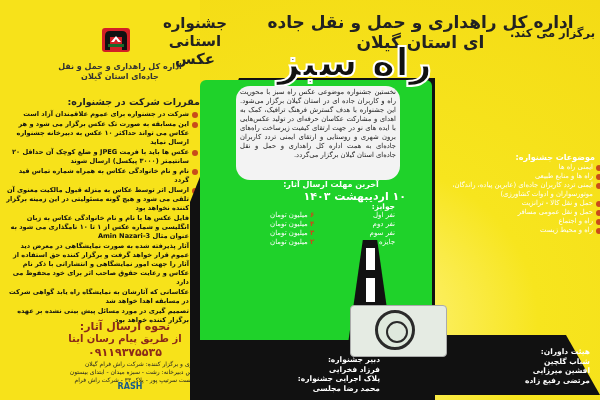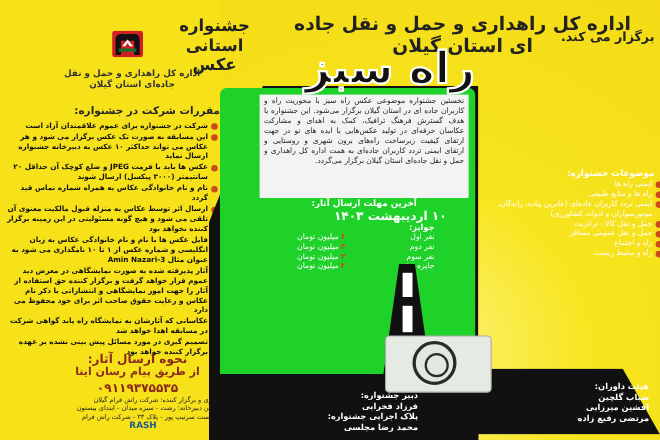--- a/index.html
+++ b/index.html
@@ -16,21 +16,21 @@
   .send-title { position:absolute; left:60px; top:320px; width:130px; text-align:center; font-weight:bold; font-size:11px; color:#8a2a1a; }
   .send-line { position:absolute; left:60px; top:333px; width:130px; text-align:center; font-weight:bold; font-size:10px; color:#8a2a1a; }
   .send-phone { position:absolute; left:60px; top:346px; width:130px; text-align:center; font-weight:bold; font-size:11px; color:#8a2a1a; letter-spacing:1px; }
   .footer { position:absolute; left:20px; top:360px; width:180px; font-size:6px; line-height:8px; color:#222; text-align:right; }
   .rash-logo { position:absolute; left:106px; top:382px; width:48px; height:16px; font-size:8px; font-weight:bold; color:#1a5a8a; direction:ltr; text-align:center; }
   .header-line1 { position:absolute; left:258px; top:12px; width:325px; text-align:center; font-weight:bold; font-size:17px; color:#222; }
   .header-line2 { position:absolute; left:270px; top:26px; width:325px; text-align:right; font-weight:bold; font-size:11.5px; color:#222; }
   .main-title { position:absolute; left:252px; top:38px; width:180px; text-align:right; font-size:40px; font-weight:bold; color:#111; -webkit-text-stroke:2px #fff; letter-spacing:3px; line-height:48px; }
   .board { position:absolute; left:190px; top:78px; width:245px; height:310px; background:#111; clip-path:polygon(20% 0,100% 0,100% 100%,0 100%,0 40%); }
   .green { position:absolute; left:200px; top:80px; width:232px; height:300px; background:#1fd22a; border-radius:6px; }
-  .intro { position:absolute; left:236px; top:86px; width:190px; height:94px; background:#f3f3f3; font-size:6.8px; line-height:9px; color:#222; padding:2px 4px; box-sizing:border-box; text-align:justify; }
+  .intro { position:absolute; left:236px; top:86px; width:164px; height:94px; background:#f3f3f3; font-size:6.8px; line-height:9px; color:#222; padding:2px 4px; box-sizing:border-box; text-align:justify;border-radius:14px; }
   .deadline-label { position:absolute; left:256px; top:180px; width:150px; text-align:center; font-size:8px; color:#fff; font-weight:bold; }
   .deadline-date { position:absolute; left:256px; top:190px; width:150px; text-align:right; font-size:11px; color:#fff; font-weight:bold; }
   .prizes-title { position:absolute; left:345px; top:202px; width:50px; text-align:right; font-size:7.5px; color:#fff; font-weight:bold; }
   .prizes { position:absolute; left:270px; top:211px; width:125px; font-size:7px; color:#fff; line-height:9px; }
   .prizes .p { display:flex; justify-content:space-between; }
   .prizes .amt { display:flex; gap:2px; }
   .prizes .amt .n { color:#c94b1a; font-weight:bold; }
   .topics-title { position:absolute; left:480px; top:153px; width:115px; text-align:right; font-size:8px; color:#fff; font-weight:bold; }
   .topics { position:absolute; left:442px; top:163px; width:160px; font-size:6.8px; line-height:9px; color:#fff; }
   .topics .t { display:flex; gap:3px; align-items:flex-start; }

